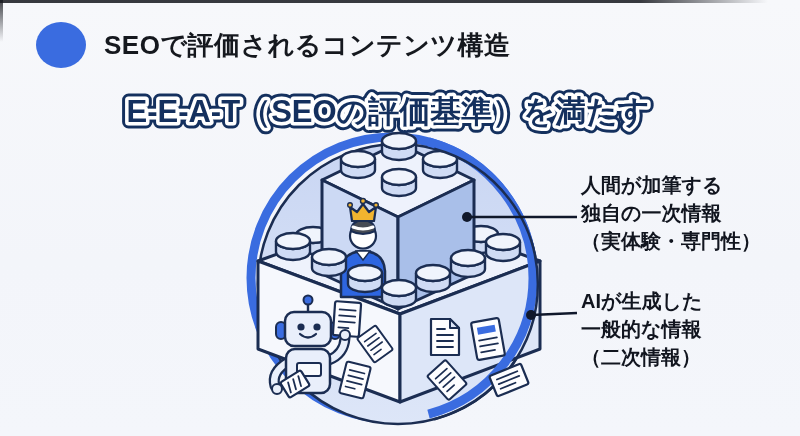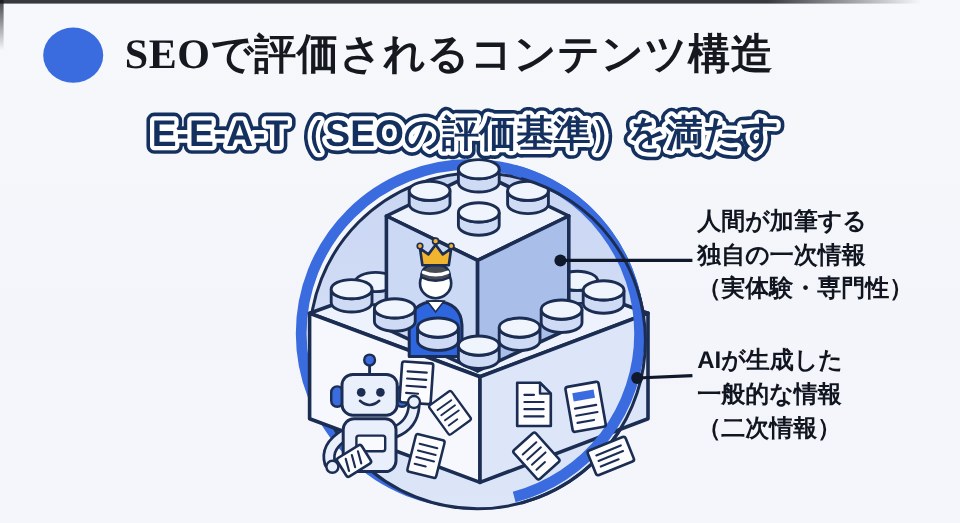--- a/index.html
+++ b/index.html
@@ -8,21 +8,21 @@
     background:linear-gradient(180deg,#f7f8fb 0%,#f3f5fa 60%,#f4f6fb 100%);
     font-family:"Liberation Sans","DejaVu Sans",sans-serif;
   }
   .top-edge { position:absolute; top:0; left:0; width:100%; height:3px;
     background:linear-gradient(90deg, rgba(22,24,30,.85) 0%, rgba(22,24,30,.85) 80%, rgba(22,24,30,0) 96%); }
   .left-edge { position:absolute; top:0; left:0; width:3px; height:42px;
     background:linear-gradient(180deg, rgba(22,24,30,.8), rgba(22,24,30,0)); }
 
   .header { position:absolute; left:36px; top:22px; display:flex; align-items:center; gap:18px; }
   .bullet { width:50px; height:46px; border-radius:50%; background:#3a6ce0; flex:0 0 auto; }
-  .title { font-size:35px; font-weight:bold; color:#15181e; letter-spacing:.5px; white-space:nowrap;font-family:Liberation Serif, serif; }
+  .title { font-size:26px; font-weight:bold; color:#15181e; letter-spacing:.5px; white-space:nowrap; }
 
   .scene { position:absolute; top:0; left:0; }
 
   .banner-t { font-size:31px; font-weight:bold; letter-spacing:0px;
     font-family:"Liberation Sans","DejaVu Sans",sans-serif; }
   .b-outer { fill:none; stroke:#14305e; stroke-width:13; stroke-linejoin:round; }
   .b-mid   { fill:none; stroke:#ffffff; stroke-width:7;  stroke-linejoin:round; }
   .b-core  { fill:#14305e; }
 
   .annotation { position:absolute; width:225px; font-size:20px; font-weight:bold;

